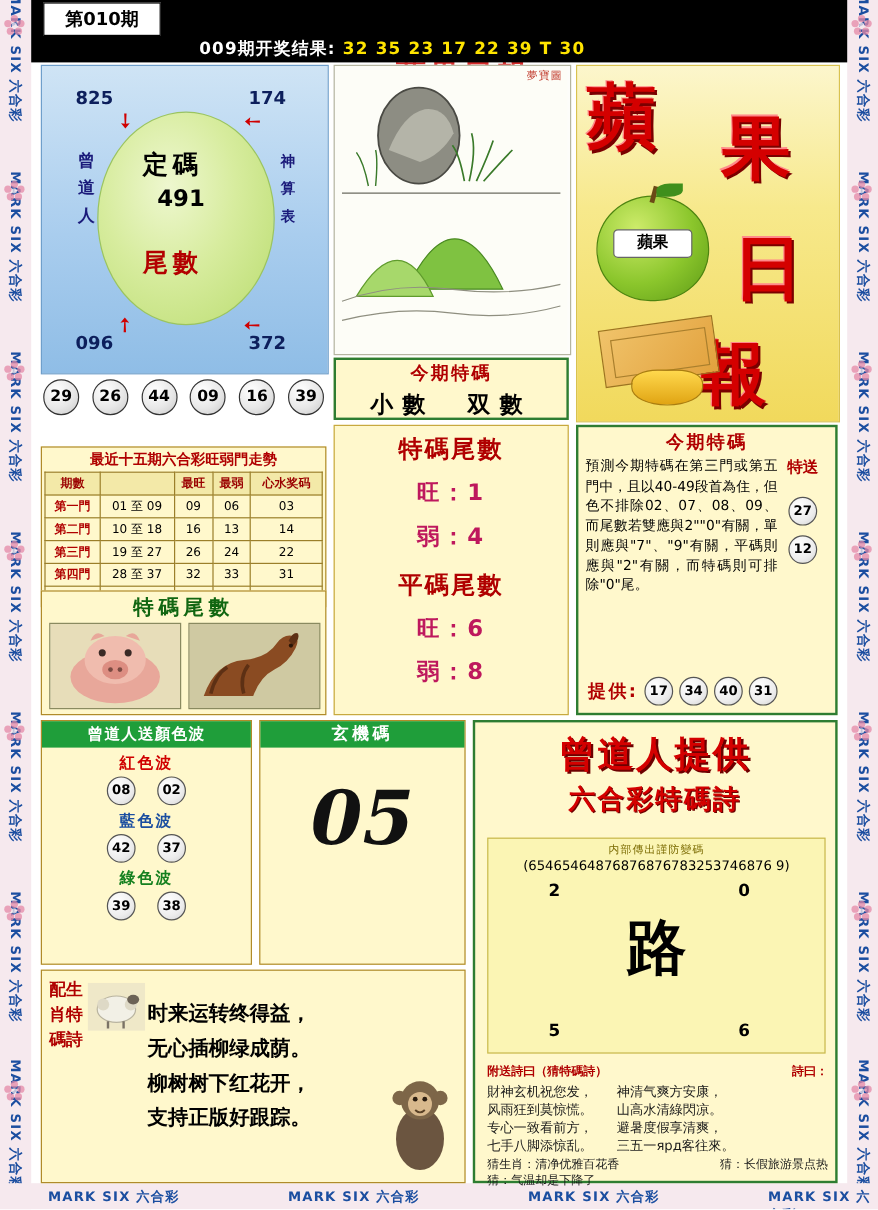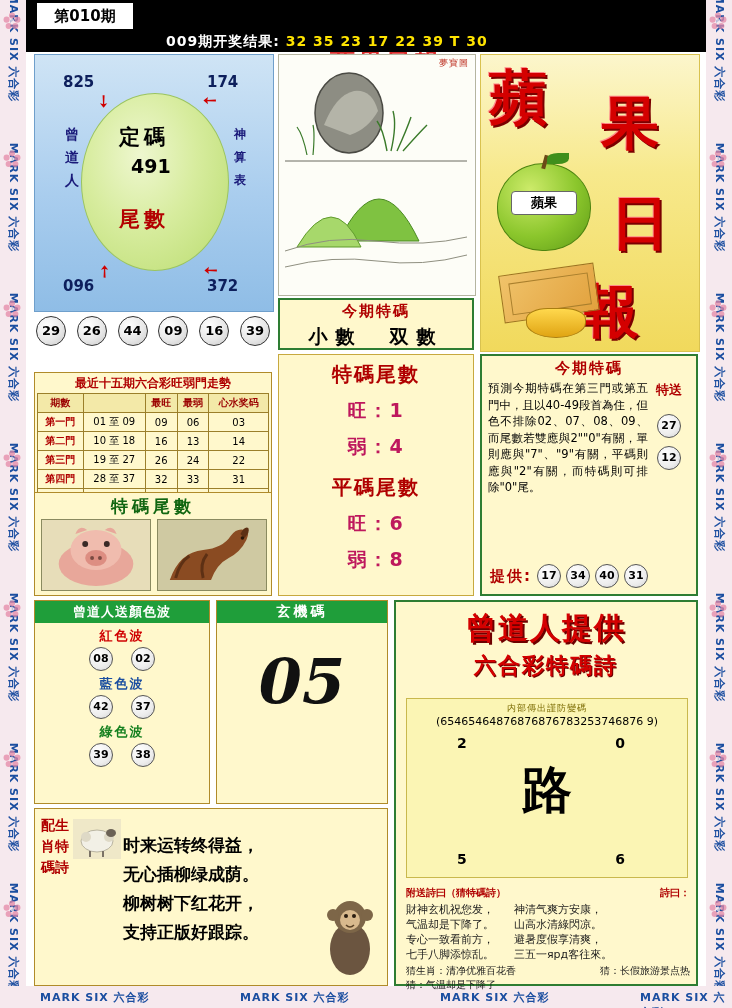--- a/index.html
+++ b/index.html
@@ -1152,21 +1152,21 @@
         <div class="d6">6</div>
       </div>
       <div class="poem2">
         <div style="display:flex; justify-content:space-between;">
           <span class="ph">附送詩曰（猜特碼詩）</span>
           <span class="ph">詩曰：</span>
         </div>
         <div class="cols">
           <div class="col">
             <div>財神玄机祝您发，</div>
-            <div>气温却是下降了。</div>
+            <div>风雨狂到莫惊慌。</div>
             <div>专心一致看前方，</div>
             <div>七手八脚添惊乱。</div>
           </div>
           <div class="col">
             <div>神清气爽方安康，</div>
             <div>山高水清綠閃凉。</div>
             <div>避暑度假享清爽，</div>
             <div>三五一ярд客往來。</div>
           </div>
         </div>

